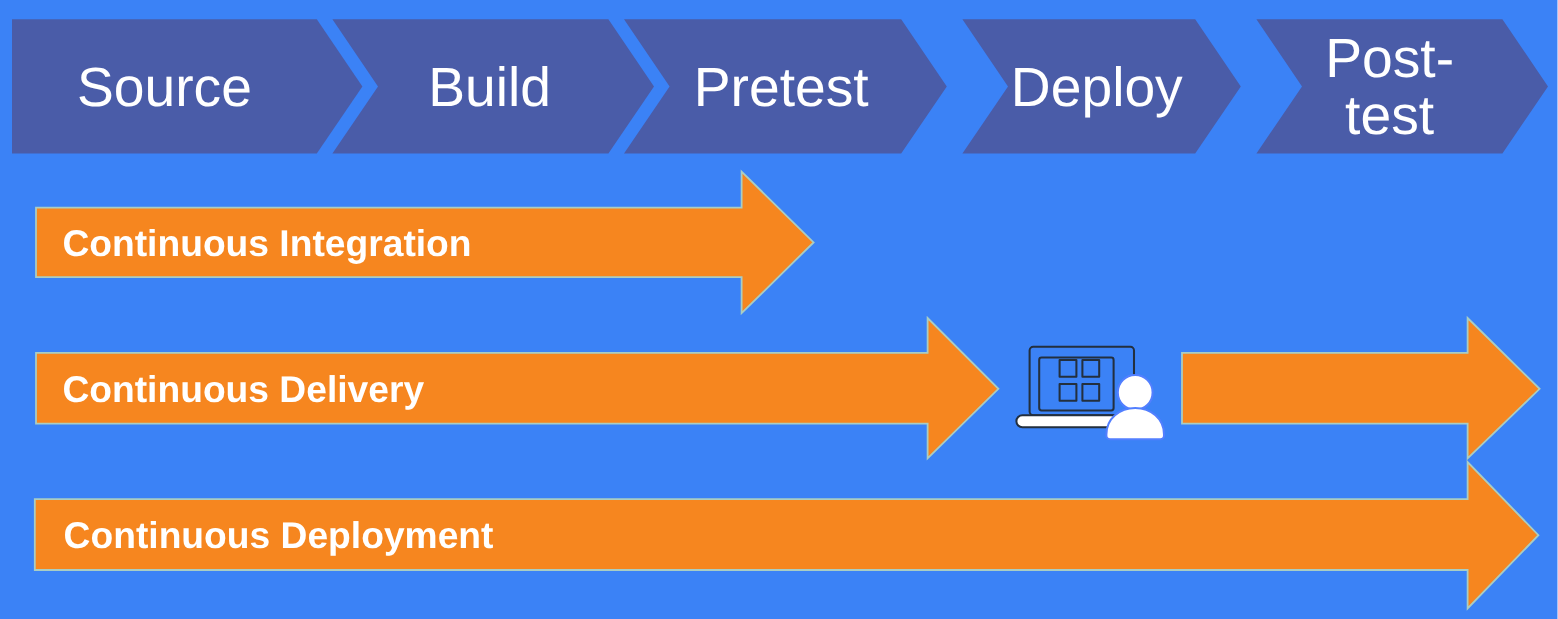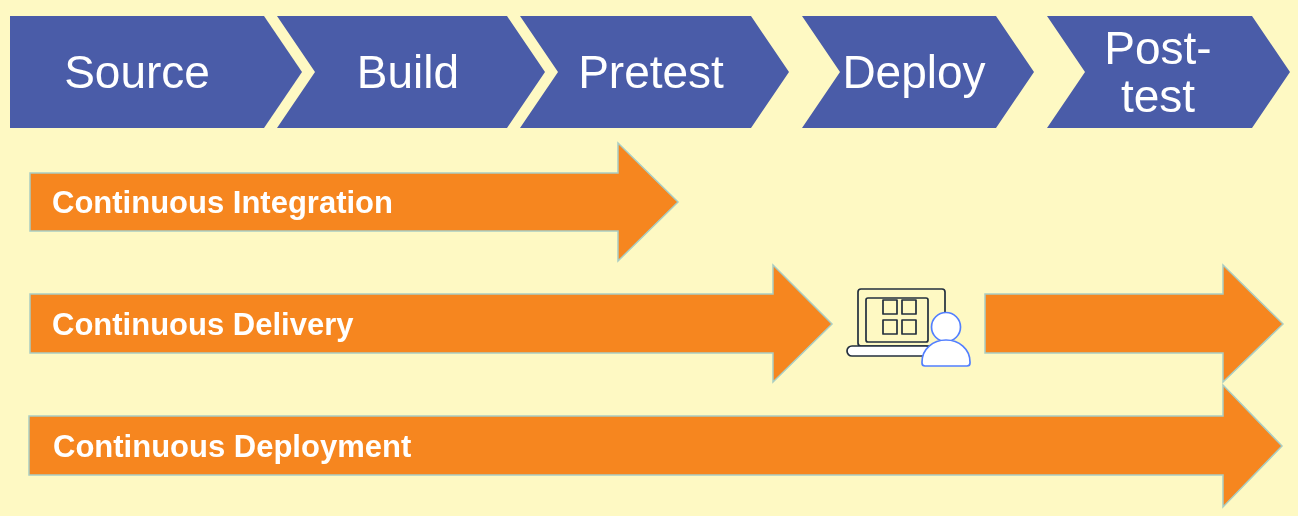--- a/index.html
+++ b/index.html
@@ -7,21 +7,21 @@
     --arrow-orange:#F6861F;
     --arrow-border:#A9CDC3;
     --laptop-stroke:#232F3E;
     --person-stroke:#527FFF;
     --text-white:#FFFFFF;
   }
   html,body{margin:0;padding:0;background:#fff;}
   .canvas{
     position:relative;
     width:1298px;height:516px;
-    background:#fef9c3;
+    background:#3b82f6;
     font-family:"Liberation Sans", sans-serif;
     overflow:hidden;
   }
   svg{display:block;}
   .stage-shape{fill:var(--stage-blue);stroke:none;}
   .arrow-shape{fill:var(--arrow-orange);stroke:var(--arrow-border);stroke-width:1.5;stroke-linejoin:miter;}
   .stage-label{
     fill:var(--text-white);
     font-family:"Liberation Sans", sans-serif;
     font-size:46px;font-weight:500;

